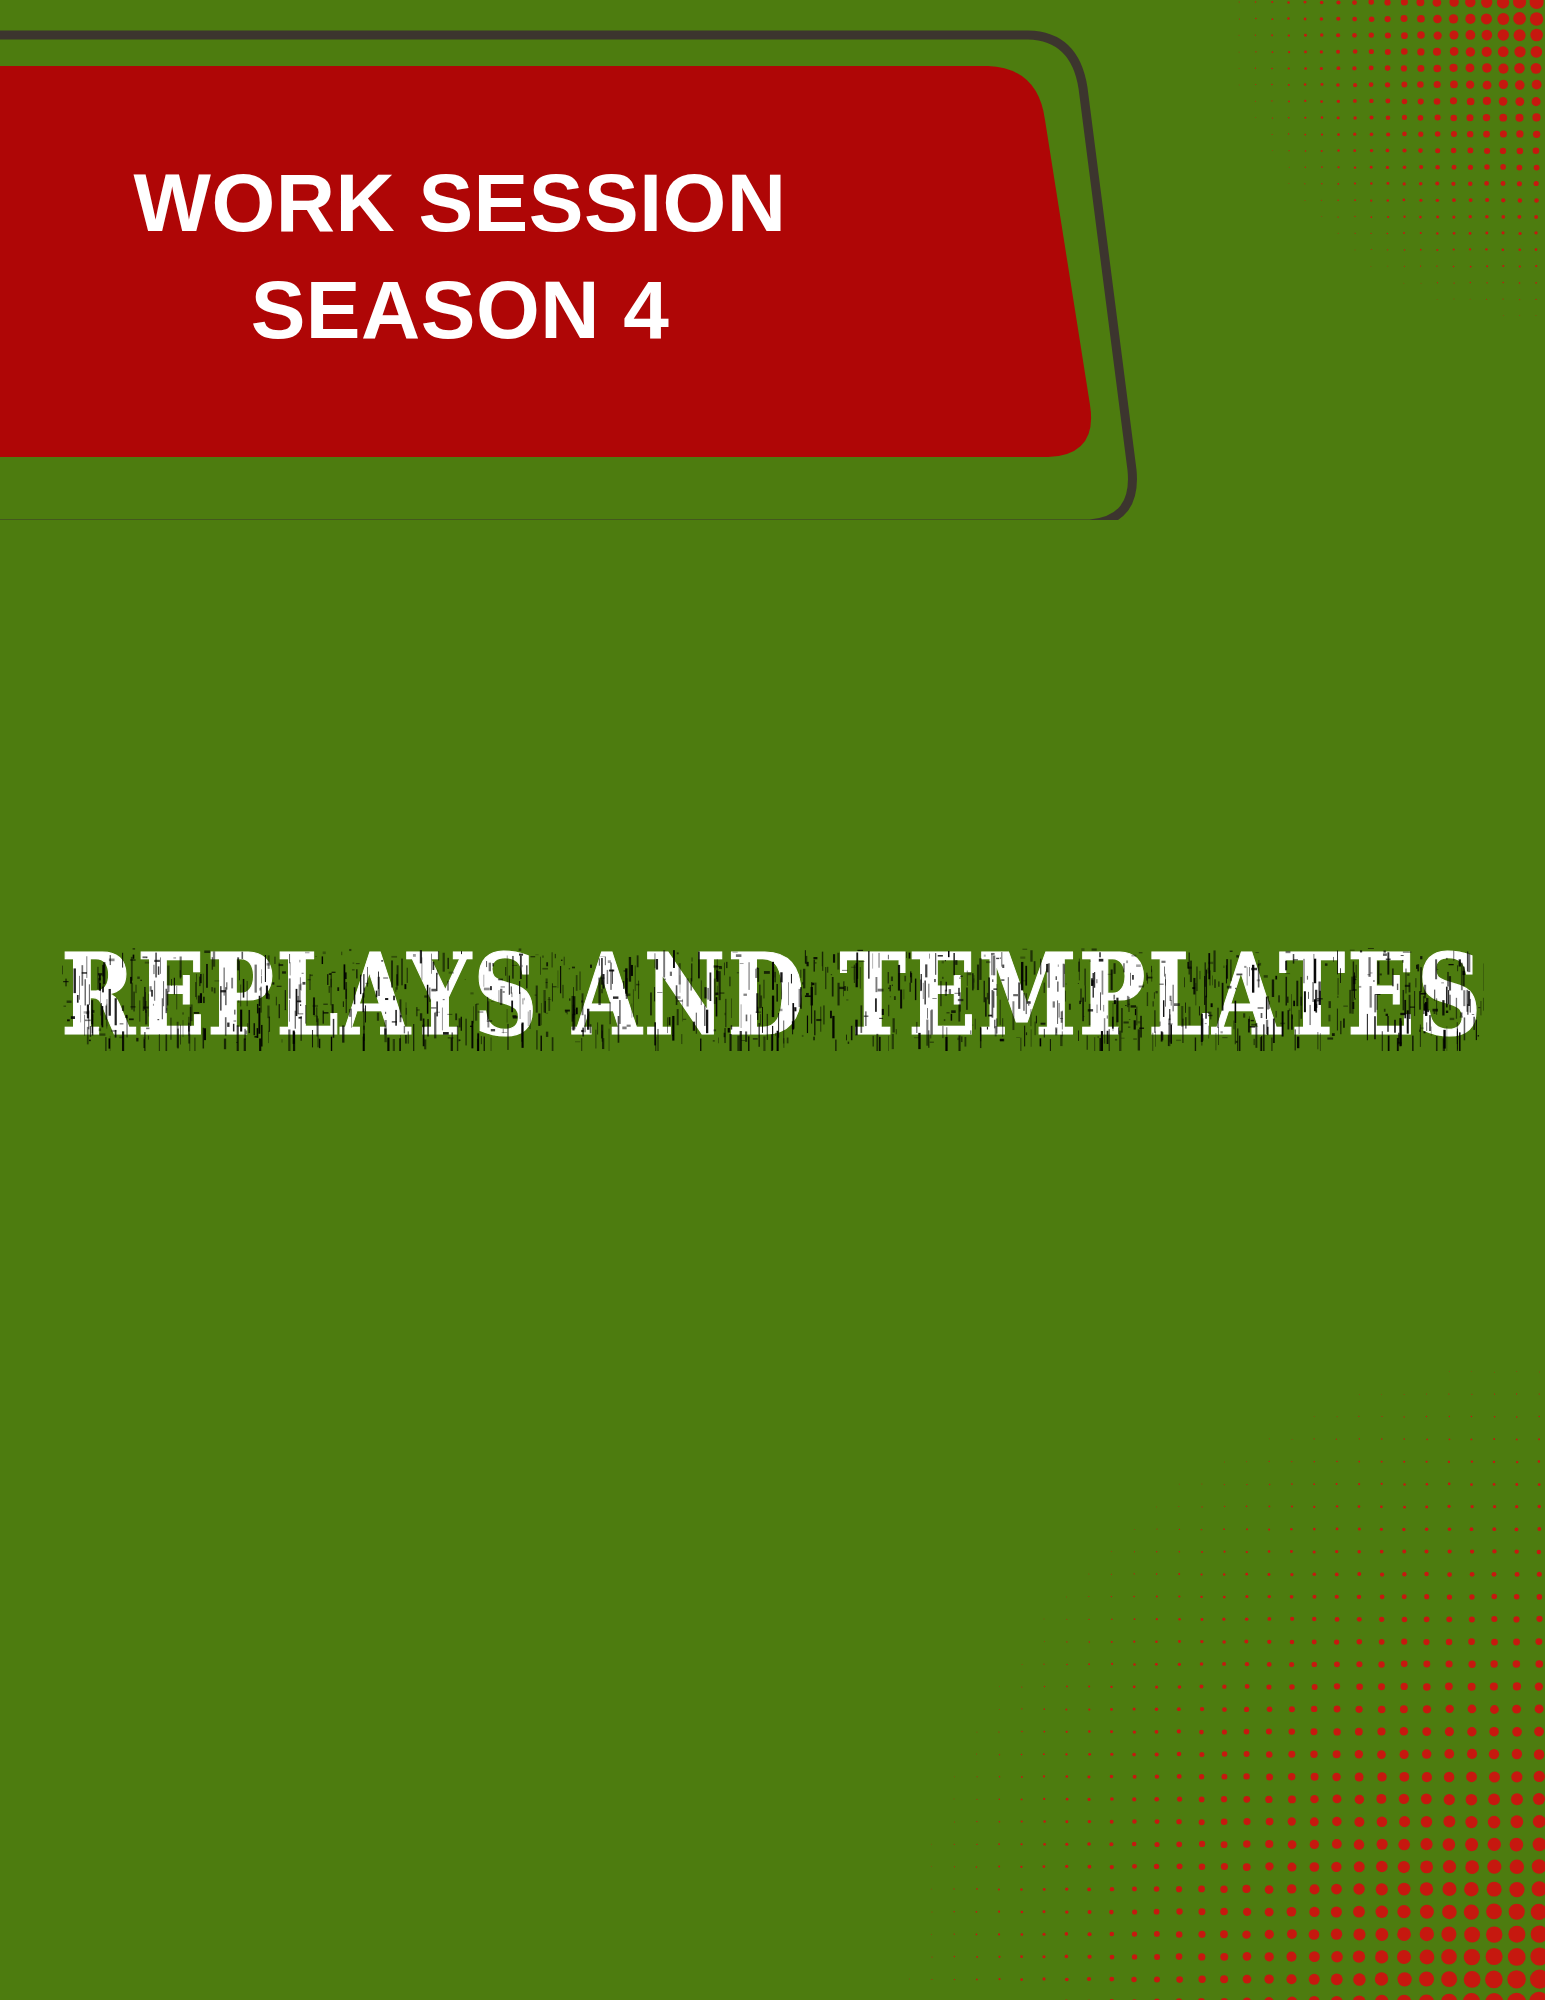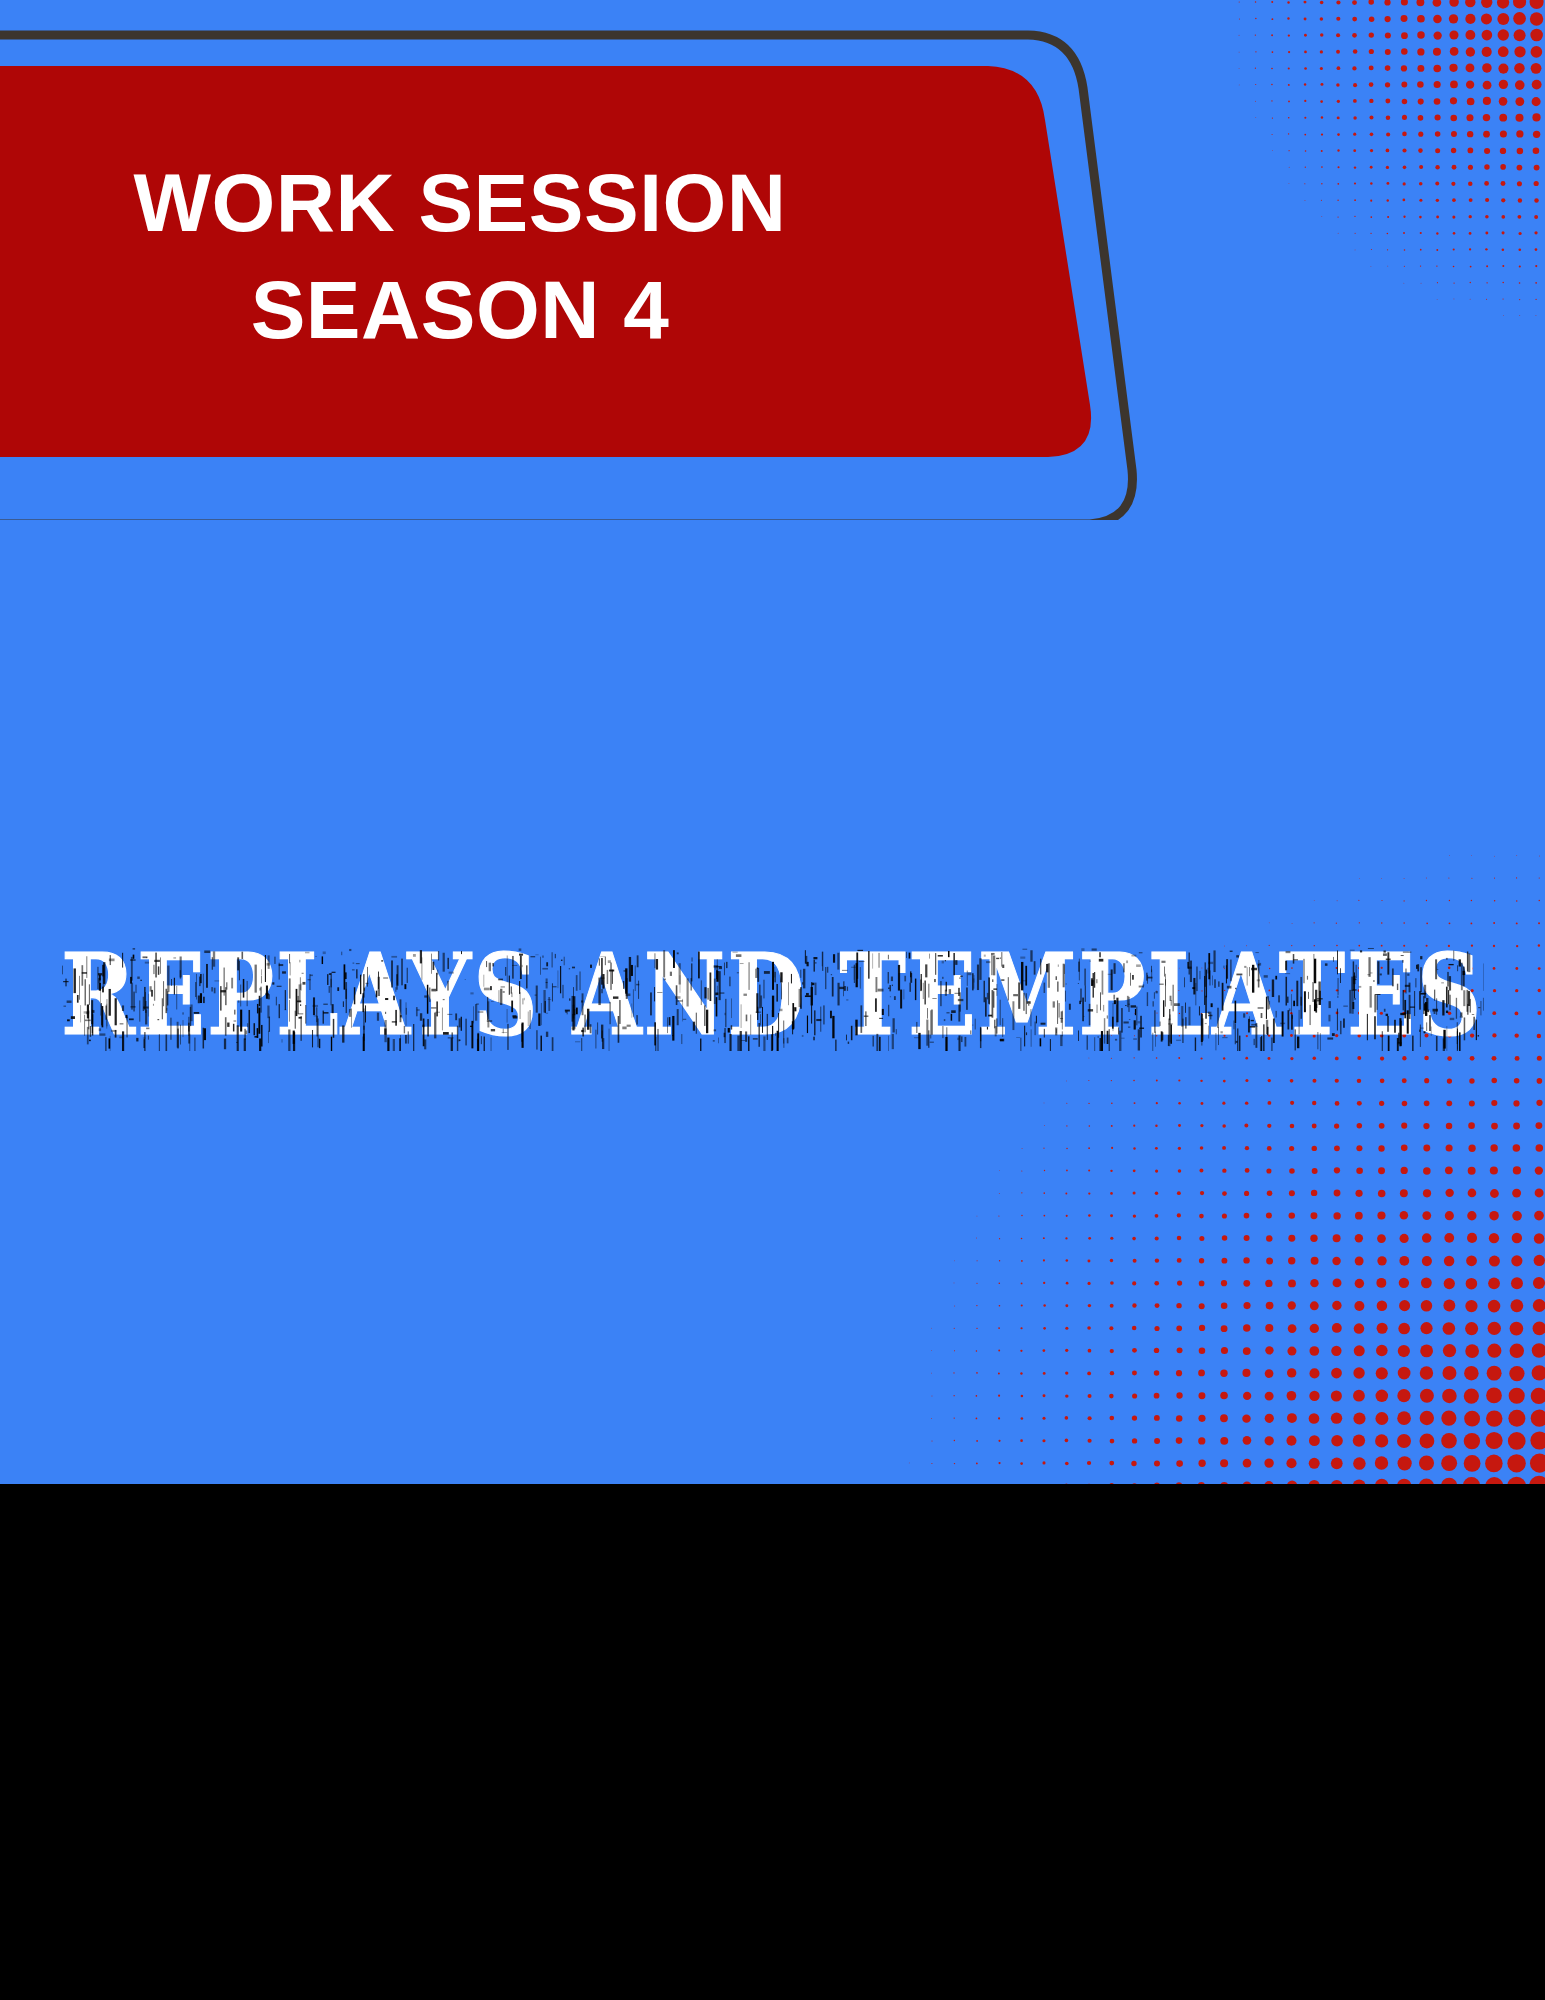--- a/index.html
+++ b/index.html
@@ -3,22 +3,22 @@
 <meta charset="utf-8">
 <style>
   html, body {
     margin: 0;
     padding: 0;
     background: #000000;
   }
   #poster {
     position: relative;
     width: 1545px;
-    height: 1484px;
-    background: #3b82f6;
+    height: 2000px;
+    background: #4d7c0f;
     overflow: hidden;
     font-family: "Liberation Sans", sans-serif;
   }
 
   
   .halftone {
     position: absolute;
     pointer-events: none;
   }
   #halftone-top-right {

